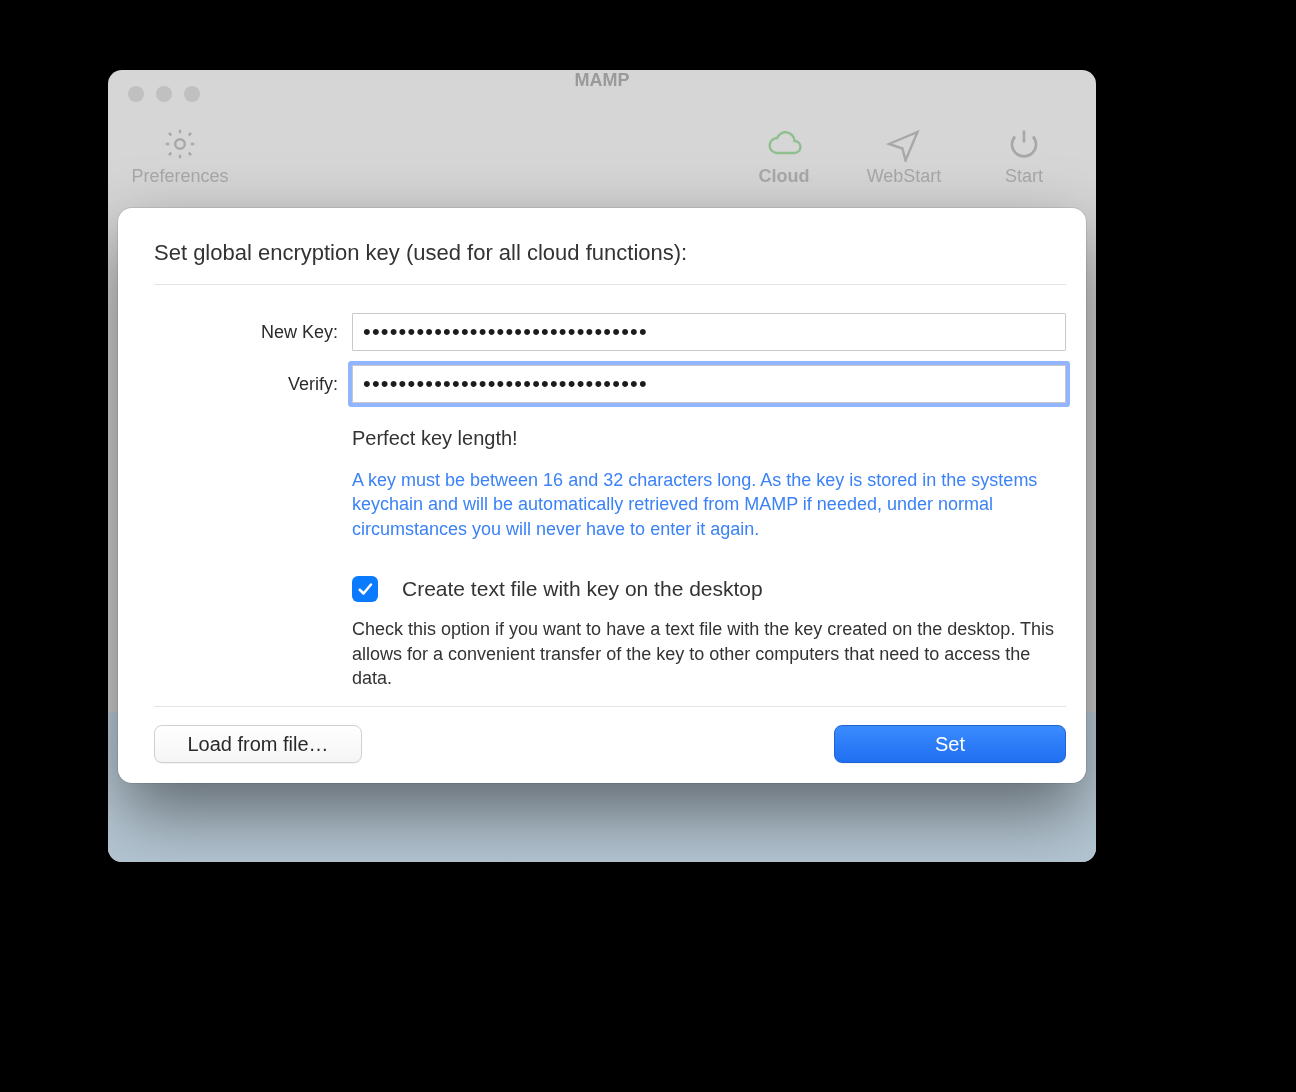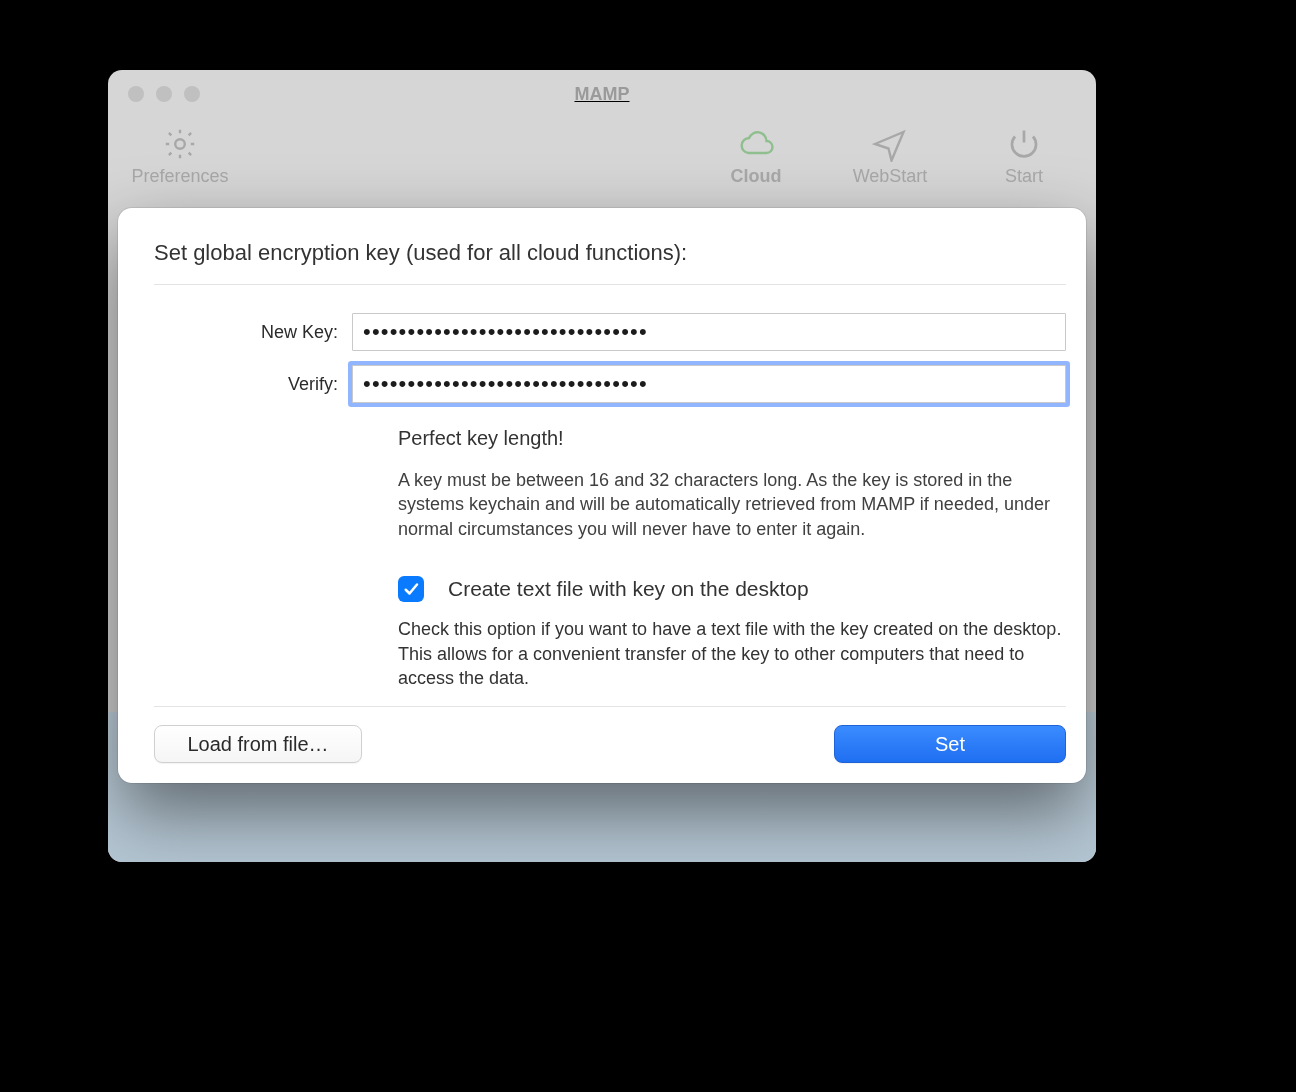--- a/index.html
+++ b/index.html
@@ -19,23 +19,22 @@
     width: 988px;
     height: 792px;
     border-radius: 14px;
     background: #d6d6d6;
     box-shadow: 0 40px 90px rgba(0,0,0,.55), 0 0 0 1px rgba(0,0,0,.2);
     overflow: hidden;
   }
   .titlebar {
     height: 48px;
     display: flex;
-    align-items: center;
+    align-items: flex-start;
     position: relative;
-    text-decoration: underline;
   }
   .traffic {
     position: absolute;
     left: 20px; top: 16px;
     display: flex; gap: 12px;
   }
   .traffic span {
     width: 16px; height: 16px; border-radius: 50%;
     background: #c0c0c0;
   }
@@ -44,21 +43,21 @@
     text-align: center;
     font-size: 18px;
     font-weight: 600;
     color: #9a9a9a;
   }
   .toolbar {
     height: 94px;
     display: flex;
     align-items: flex-start;
     padding: 8px 26px 0 26px;
-    gap: 42px;
+    gap: 28px;
   }
   .toolbar-spacer { flex: 1; }
   .toolbar-item {
     display: flex; flex-direction: column; align-items: center;
     color: #a8a8a8;
     font-size: 18px;
     gap: 4px;
     width: 92px;
   }
   .toolbar-item.cloud { color:#9cbf9c; }
@@ -124,24 +123,23 @@
   .pw-input.focused {
     border: 1px solid #c9c9c9;
     box-shadow: 0 0 0 4px rgba(54,120,255,.55);
   }
 
   .info-col {
     grid-column: 2;
     font-size: 19px;
     line-height: 1.35;
     color: #333;
-    margin-left: 46px;
   }
   .info-strong { font-size: 20px; margin-top: 8px; }
-  .info-help { margin-top: 16px; color: #404040; font-size: 18px; }
+  .info-help { margin-top: 16px; color: #3b82f6; font-size: 18px; }
 
   .checkbox-row {
     display: flex;
     align-items: center;
     gap: 24px;
     margin-top: 34px;
     font-size: 21px;
   }
   .mac-checkbox {
     width: 26px; height: 26px;

